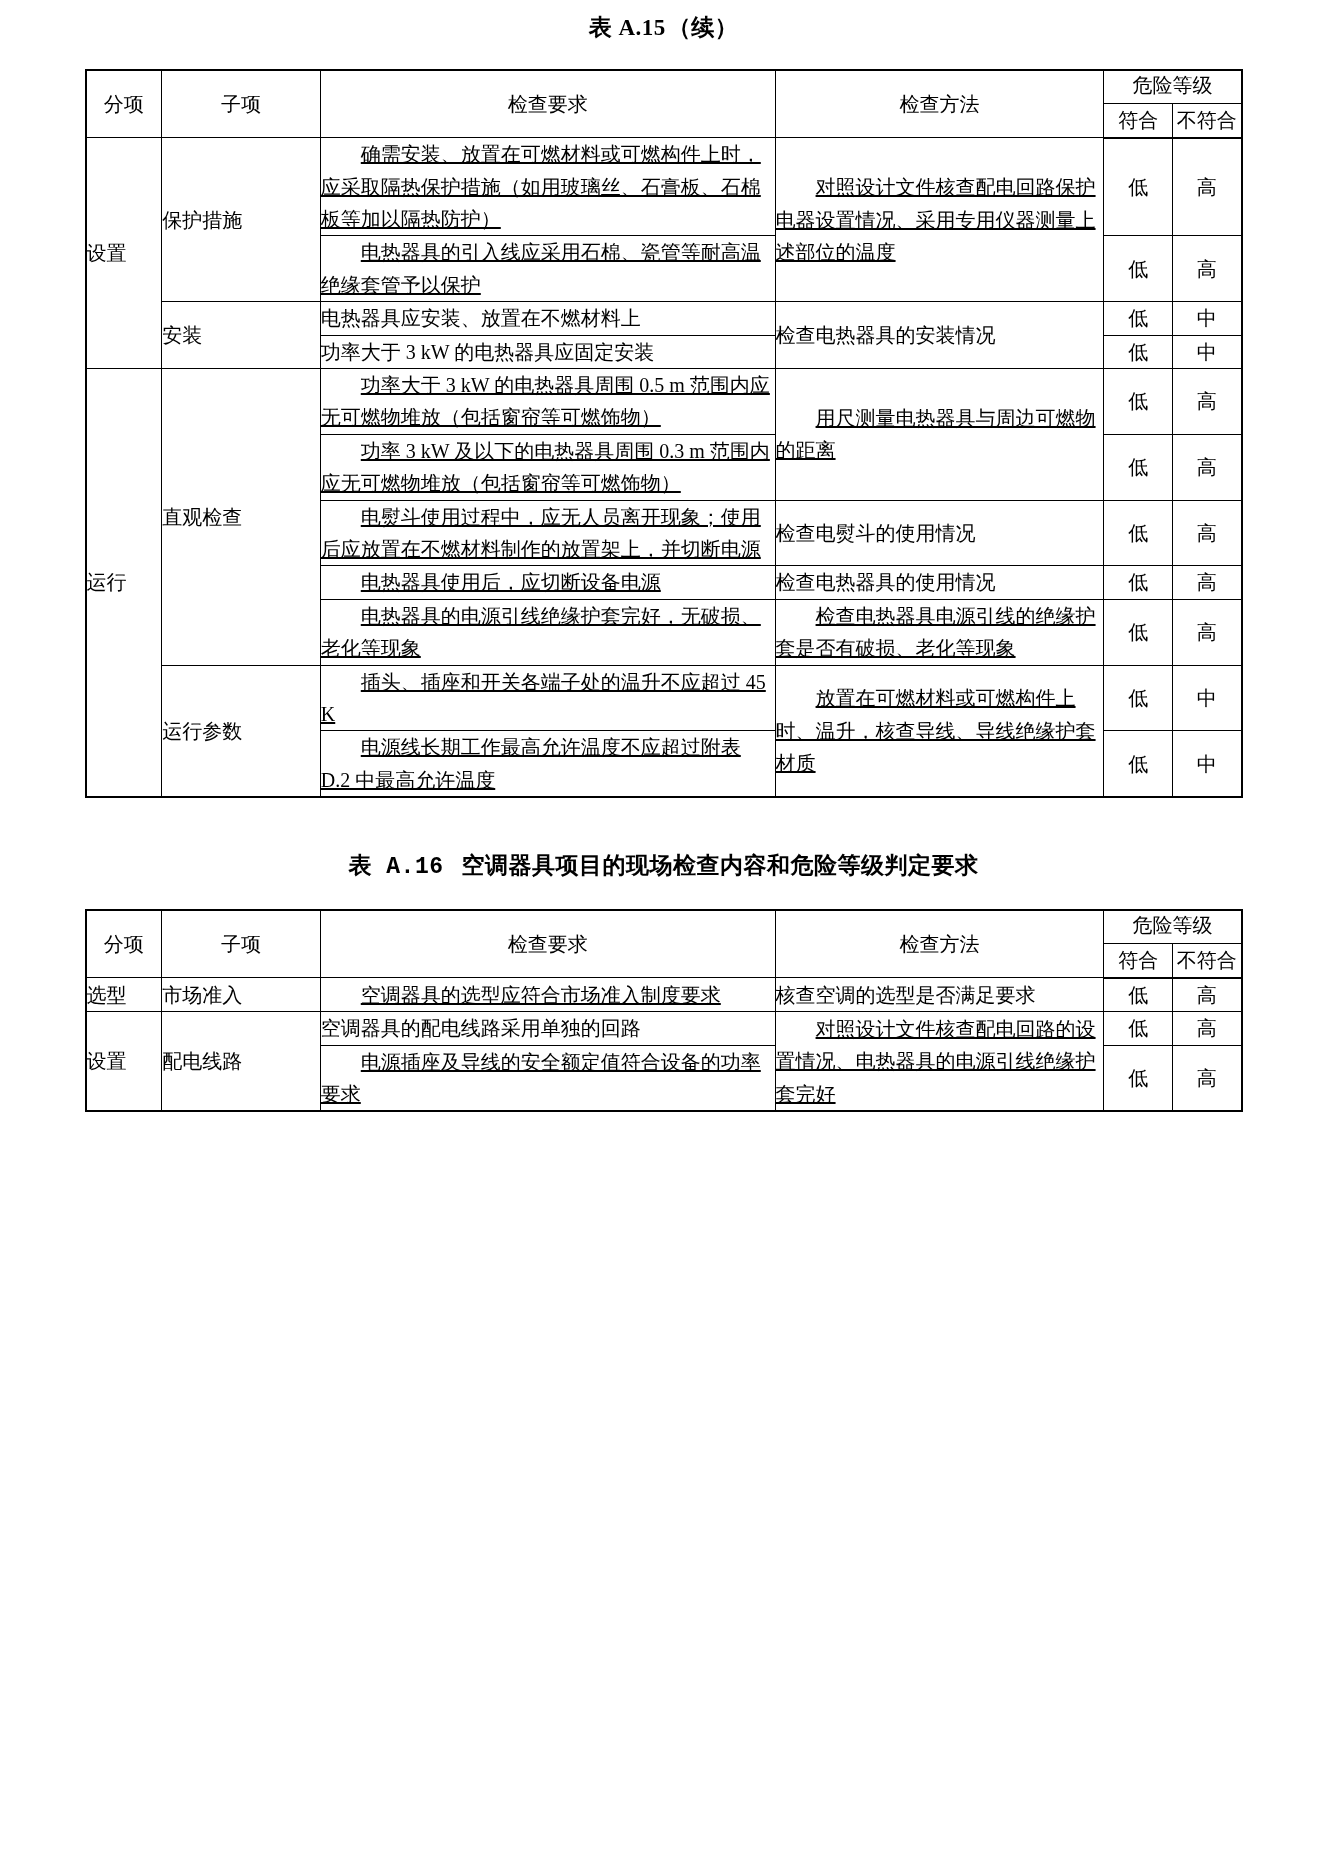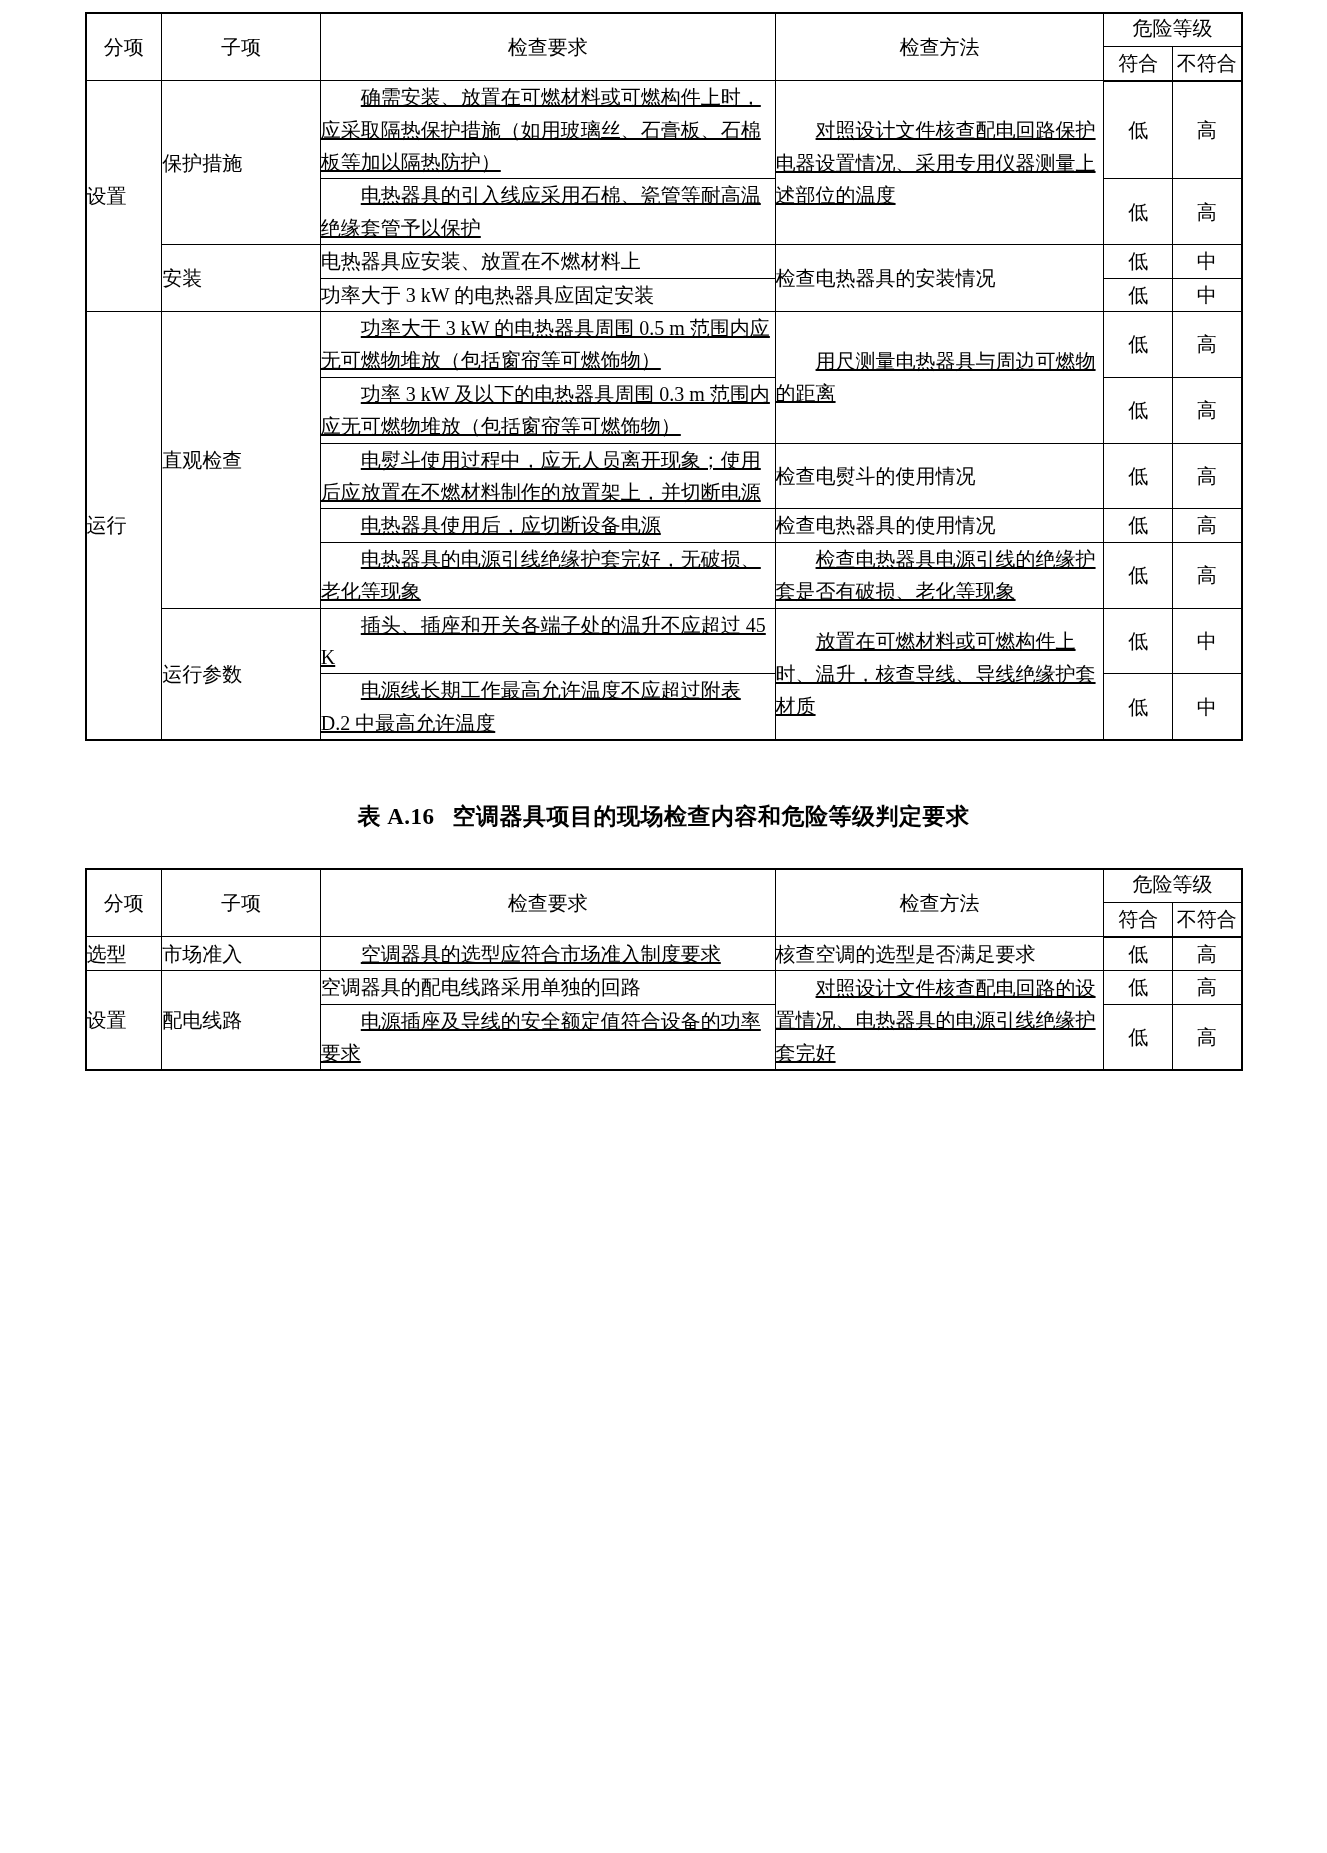--- a/index.html
+++ b/index.html
@@ -21,28 +21,28 @@
     box-sizing: border-box;
     padding: 0 18px;
   }
   .table-caption {
     text-align: center;
     font-weight: bold;
     font-size: 23px;
     letter-spacing: 0.5px;
   }
   .caption-a15 { padding-top: 12px; padding-bottom: 22px; }
-  .caption-a16 { padding-top: 48px; padding-bottom: 24px; }
+  .caption-a16 { padding-top: 48px; padding-bottom: 24px; font-family: Liberation Mono, monospace; }
   .caption-num { margin-right: 2px; }
   .caption-gap { display: inline-block; width: 16px; }
 
   table.doc-table {
     border-collapse: collapse;
     width: 1158px;
-    margin: 12px auto;
+    margin: 4px auto;
     table-layout: fixed;
   }
   table.doc-table td, table.doc-table th {
     border: 1px solid #000000;
     padding: 0;
     vertical-align: middle;
     font-weight: normal;
     font-size: 20px;
     line-height: 1.62;
   }
@@ -82,20 +82,23 @@
     border-bottom: 1px solid #000;
     padding: 10px 4px 8px 4px;
     font-family: Liberation Mono, monospace;
   }
 </style>
 </head>
 <body>
 
 <div class="page">
 
+  <div class="table-caption caption-a15">
+    <span class="caption-num">表 A.15</span><span>（续）</span>
+  </div>
 
   <table class="doc-table">
     <colgroup>
       <col style="width:72px">
       <col style="width:150px">
       <col style="width:430px">
       <col style="width:311px">
       <col style="width:65px">
       <col style="width:65px">
     </colgroup>

